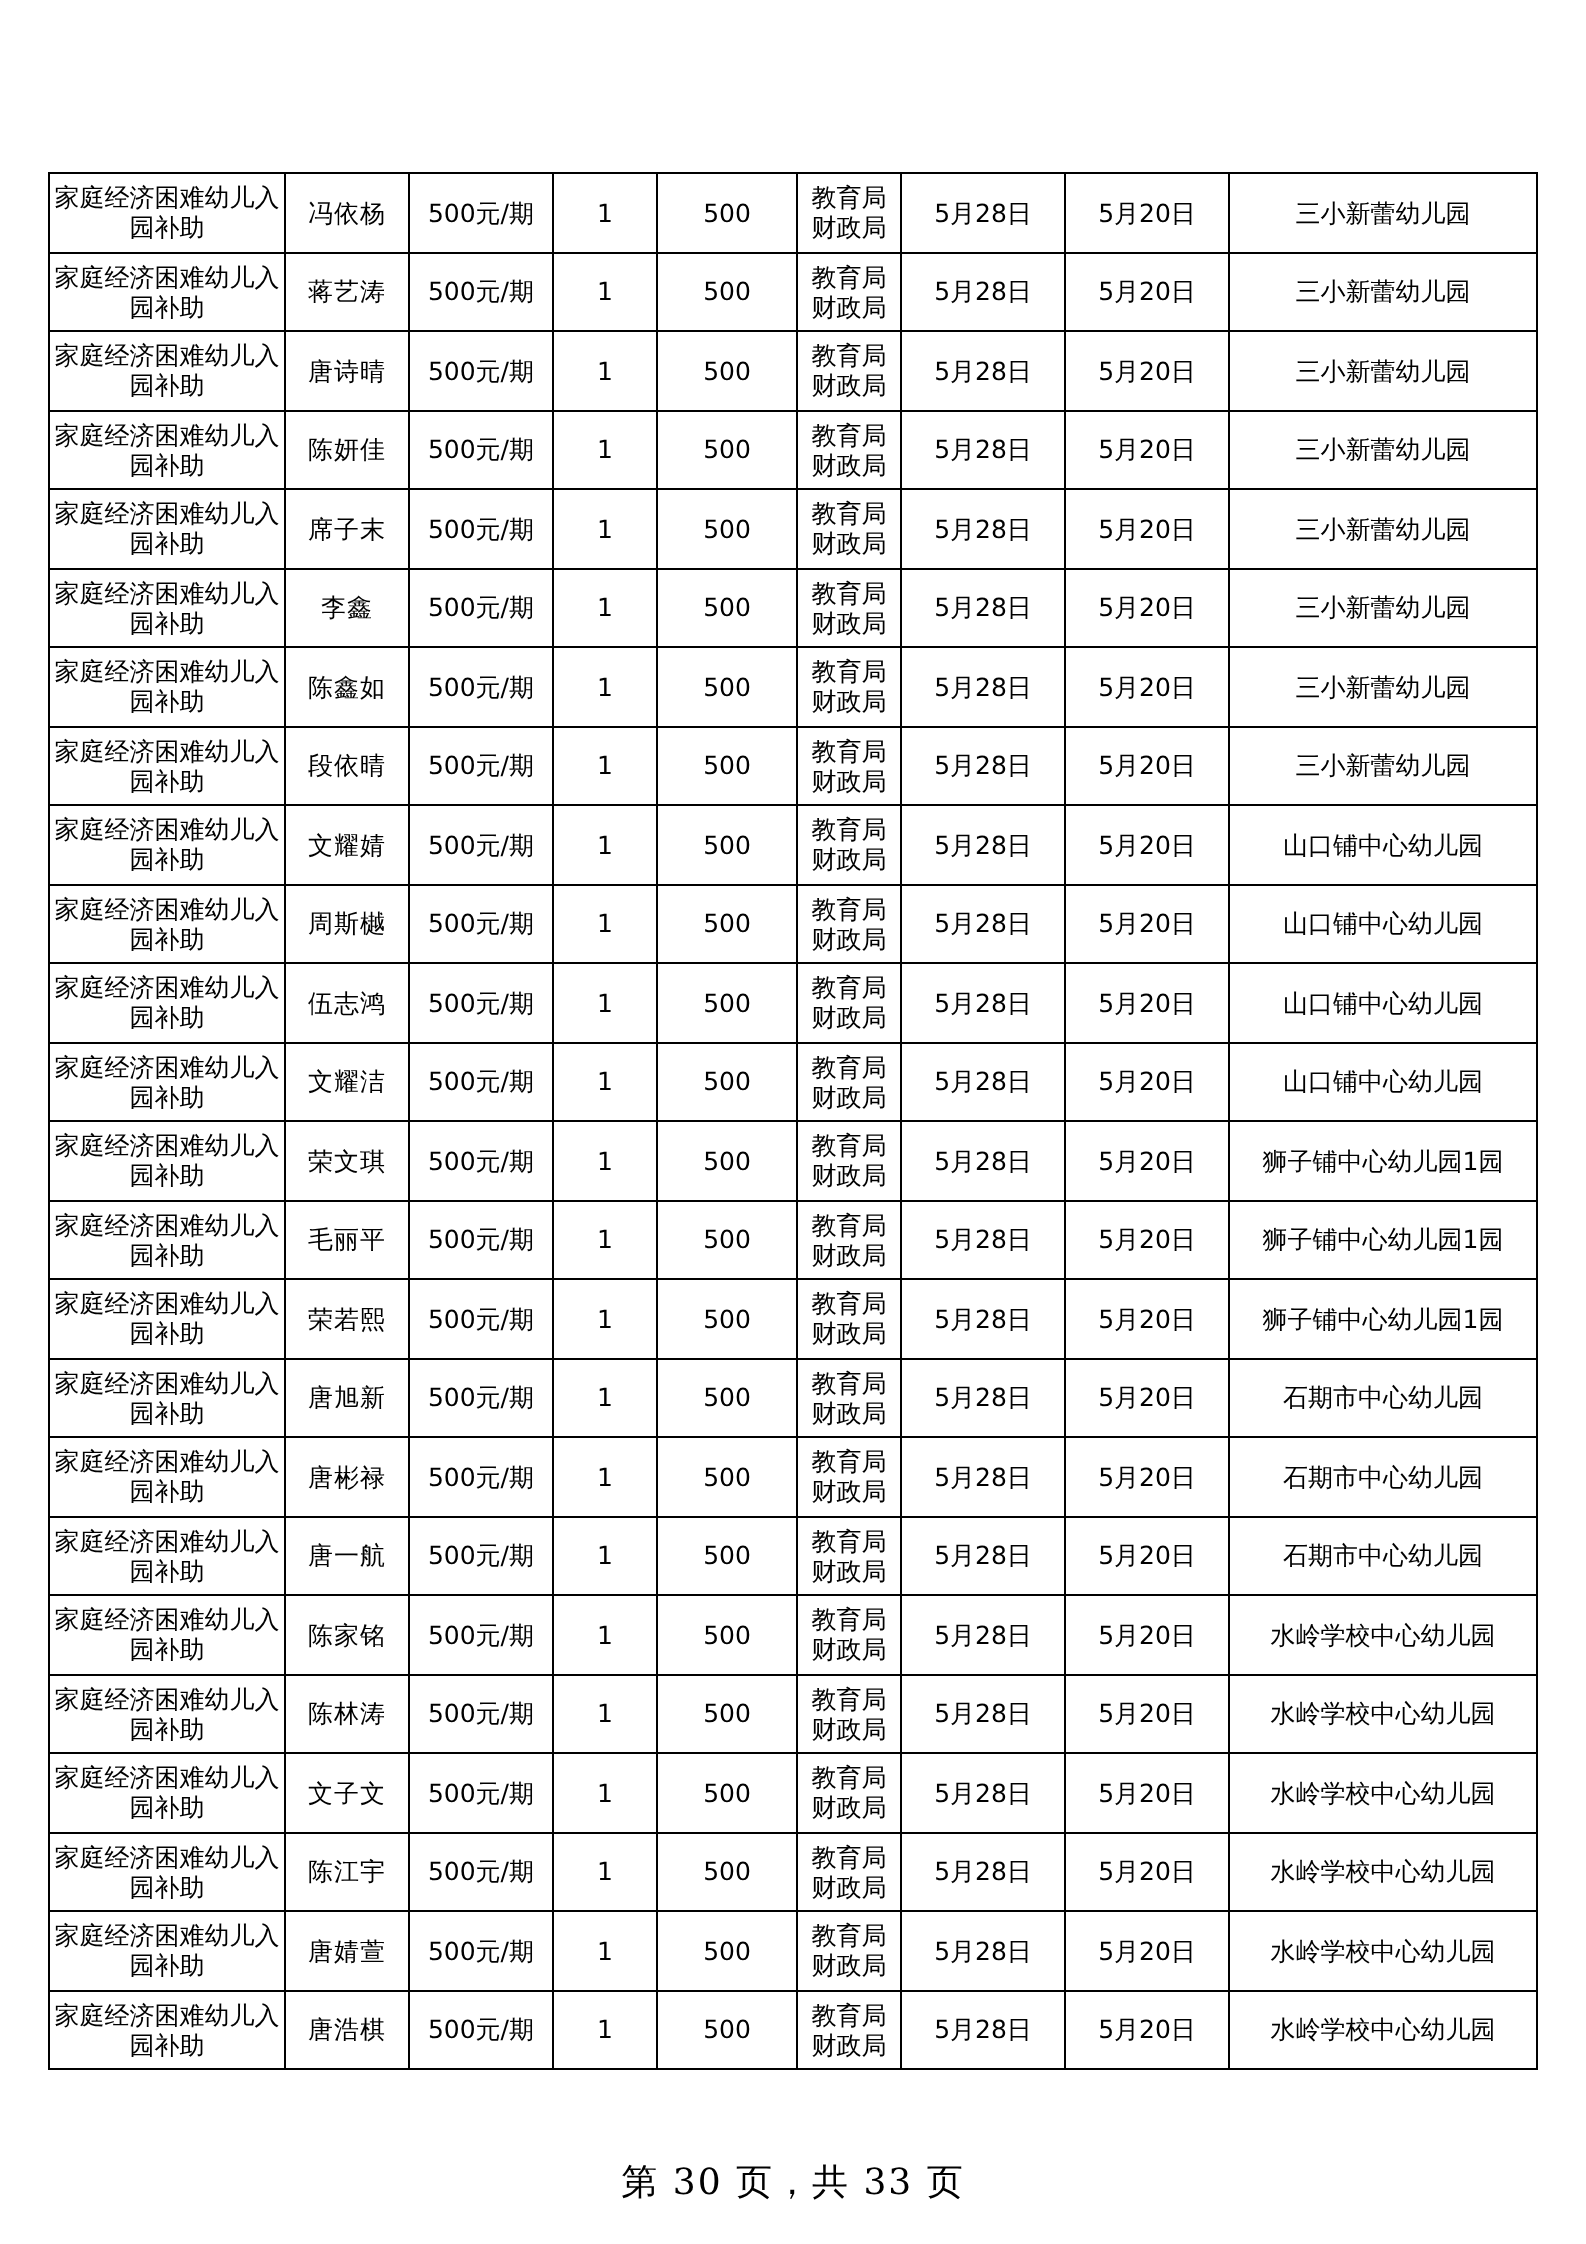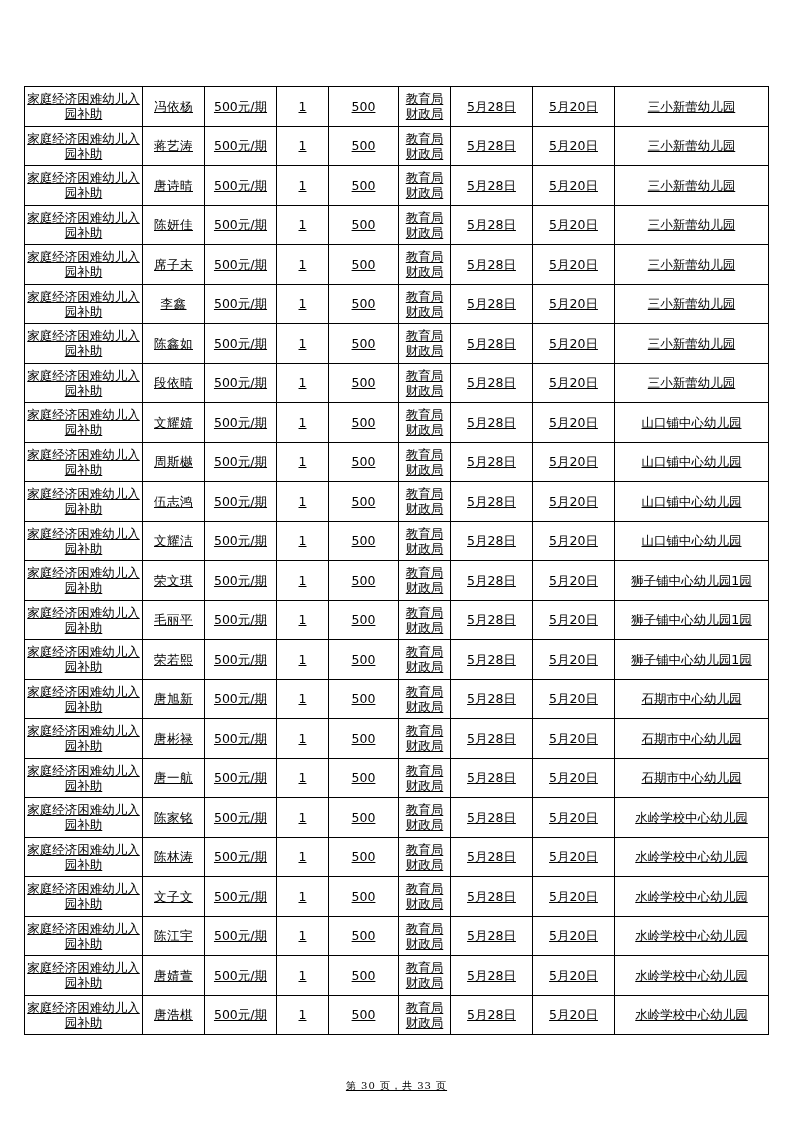--- a/index.html
+++ b/index.html
@@ -15,21 +15,20 @@
     position: relative;
   }
   .page {
     width: 793px;
     height: 839px;
     box-sizing: border-box;
     padding: 86px 24px 0 24px;
     display: flex;
     flex-direction: column;
     align-items: center;
-    text-decoration: underline;
   }
   table.subsidy-table {
     border-collapse: collapse;
     table-layout: fixed;
     width: 744px;
     margin: 0 auto;
   }
   table.subsidy-table td {
     border: 1px solid #000000;
     text-align: center;
@@ -65,21 +64,21 @@
     font-size: 12.5px;
   }
   td.cell-name {
     letter-spacing: 0.5px;
     margin-left: 36px;
   }
   .footer {
     margin-top: 44px;
     width: 100%;
     text-align: center;
-    font-size: 10px;
+    font-size: 18px;
     font-family: "DejaVu Serif", "Liberation Serif", serif;
     letter-spacing: 1px;
   }
 </style>
 </head>
 <body>
 
 <div class="page">
 
   <table class="subsidy-table">

